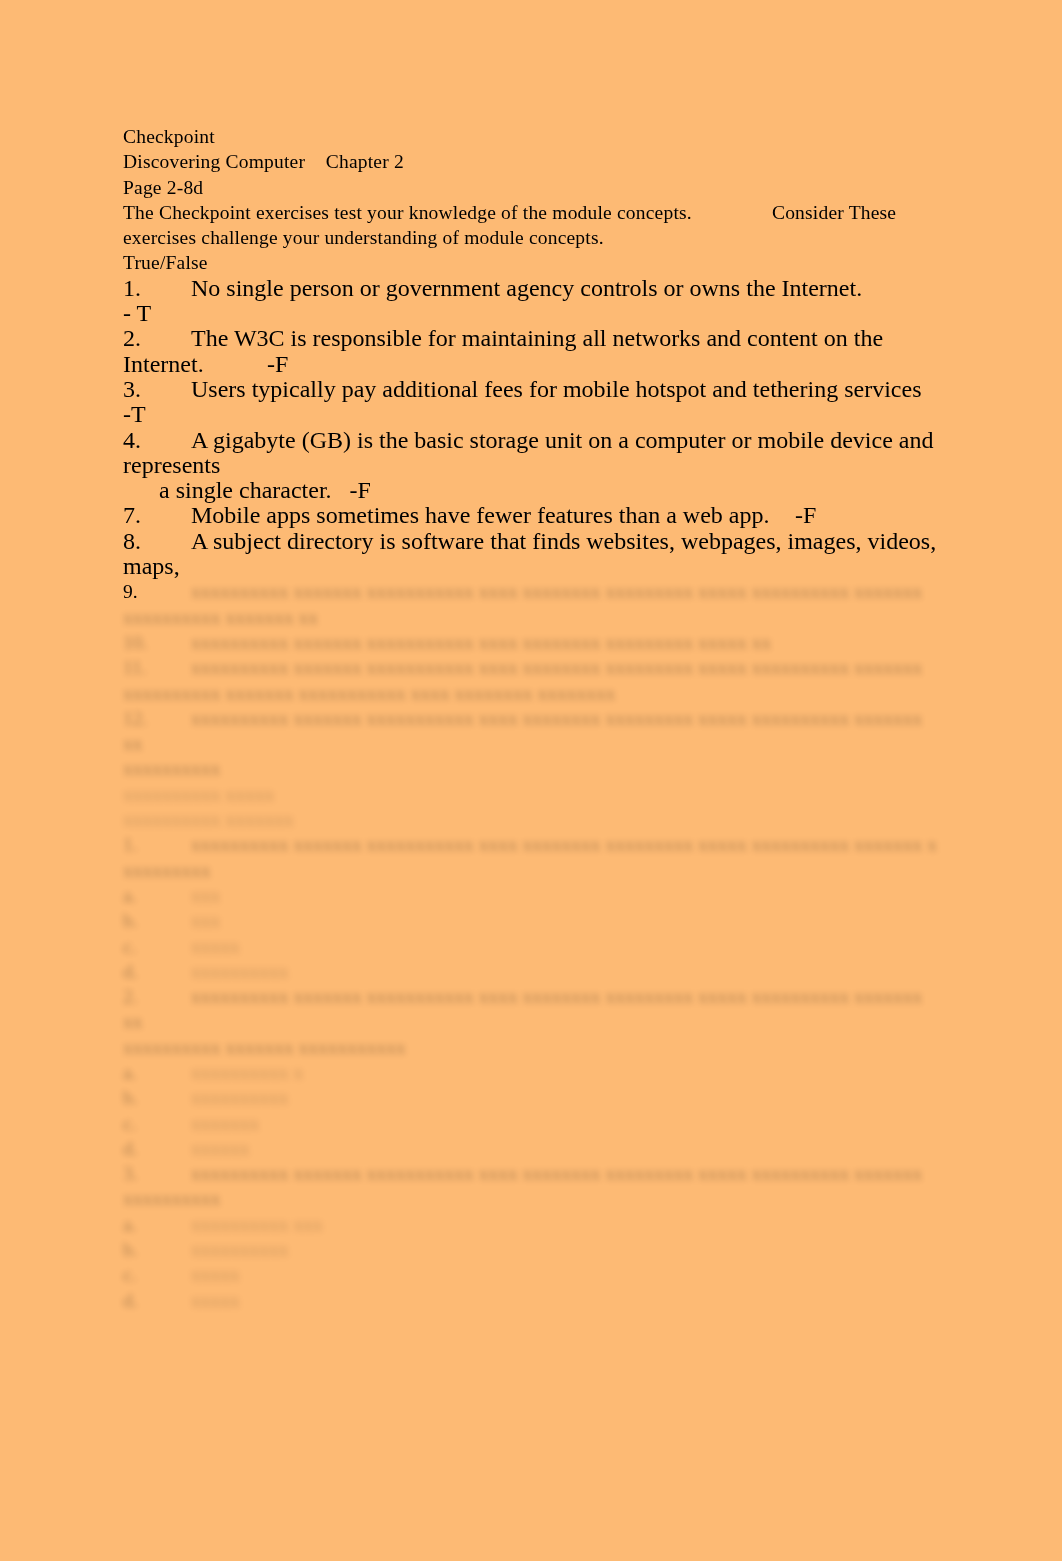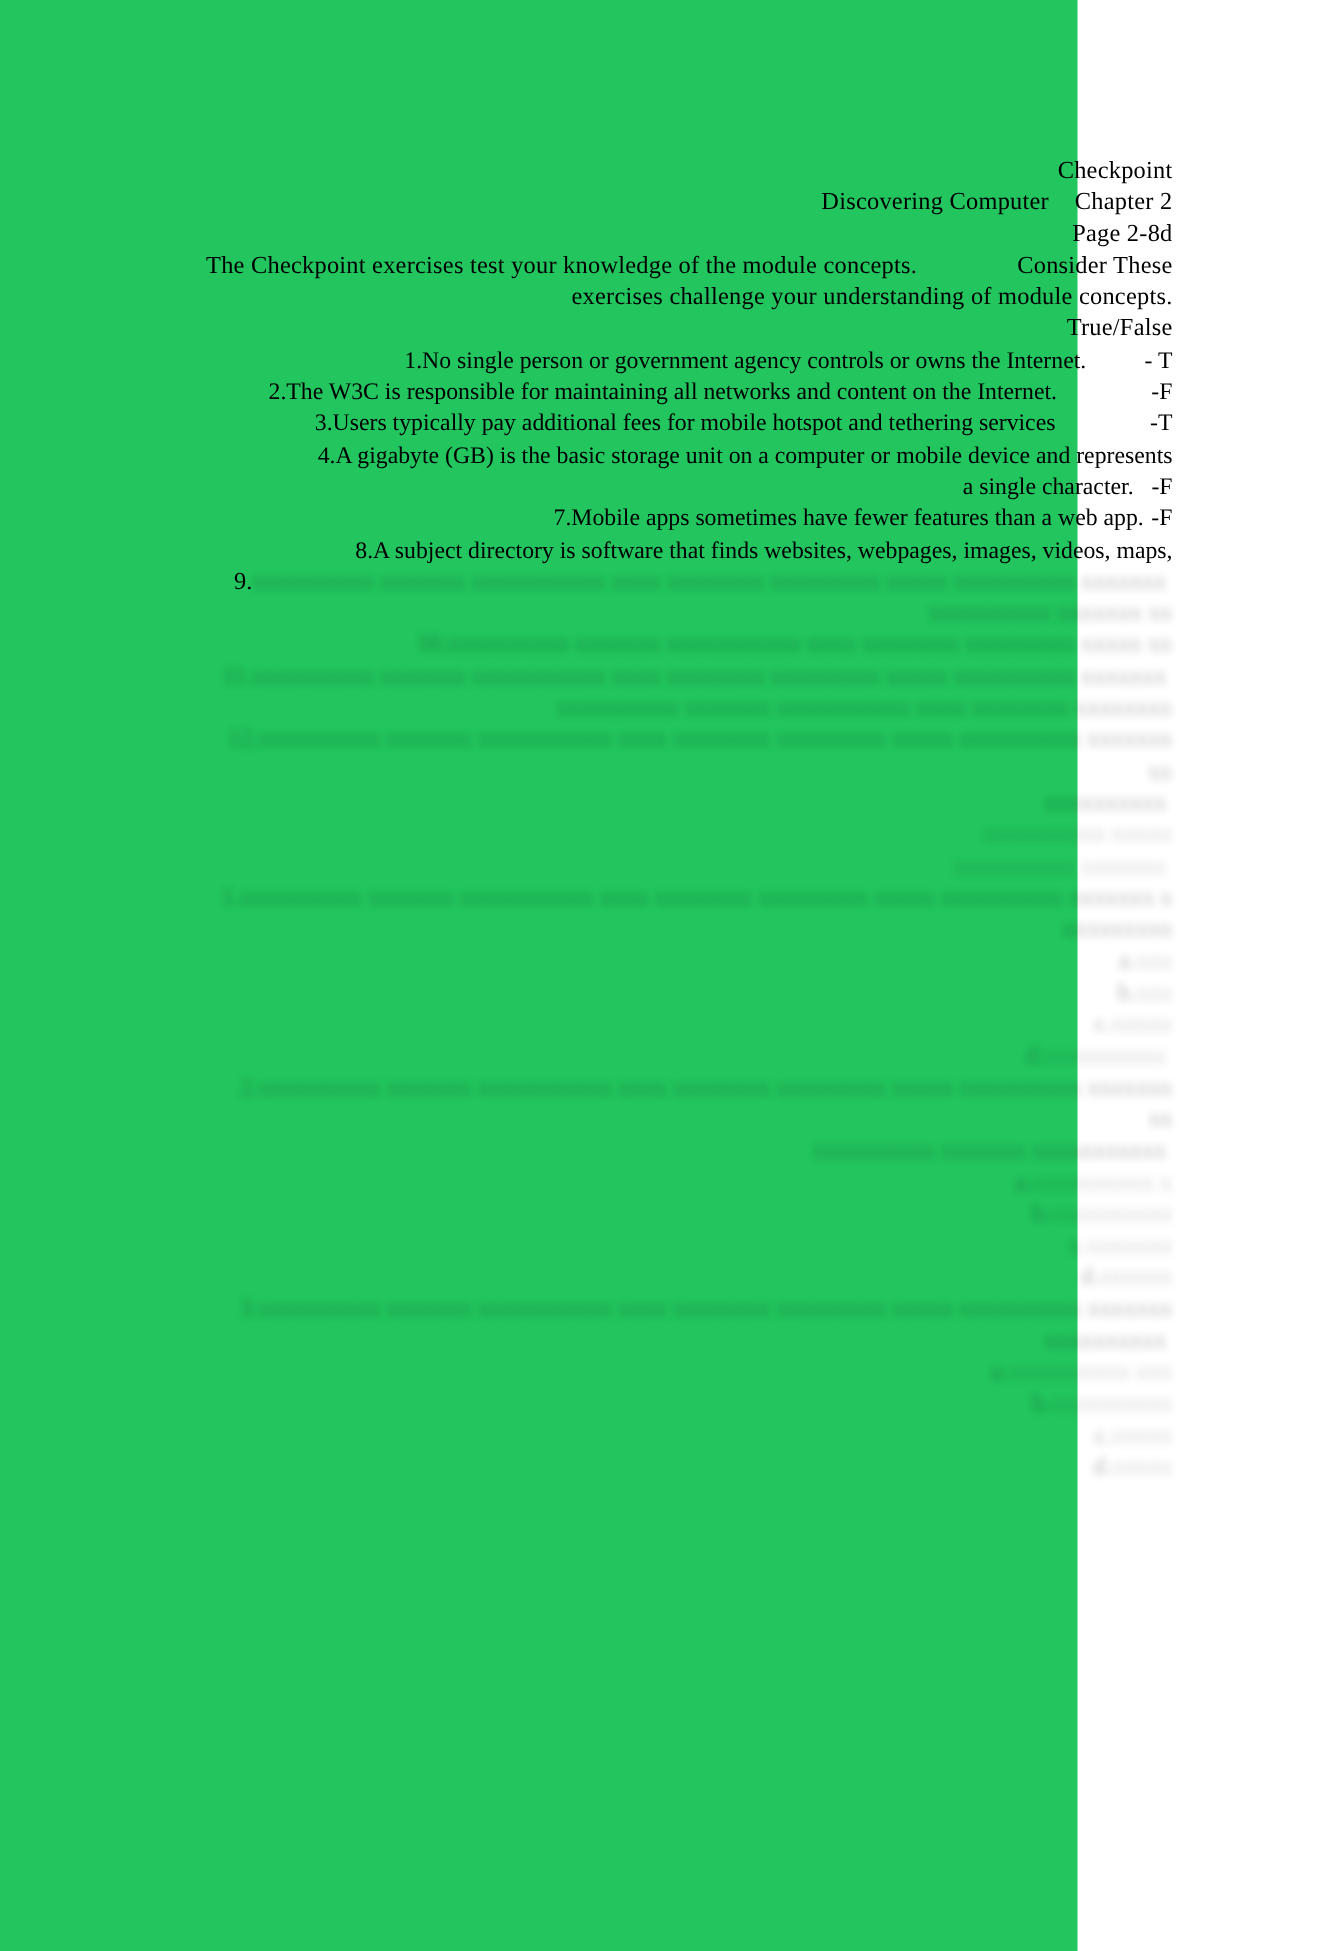--- a/index.html
+++ b/index.html
@@ -11,60 +11,60 @@
     width: 1062px;
     height: 1561px;
     position: relative;
     overflow: hidden;
     font-family: "Liberation Serif", "DejaVu Serif", serif;
   }
 
   #page {
     position: absolute;
     left: 0; top: 0;
-    width: 862px;
+    width: 1062px;
     height: 1561px;
-    background: #22c55e;
-    text-align: right;
+    background: #fdba74;
   }
 
   .doc-body {
     position: absolute;
     left: 123px;
     top: 124px;
     width: 815px;
   }
 
   .line {
     font-size: 19.5px;
     line-height: 25.3px;
     color: #000000;
     white-space: pre;
     letter-spacing: 0.01em;
   }
 
   
   .item {
-    font-size: 19px;
+    font-size: 24px;
     line-height: 25.3px;
     color: #000000;
     position: relative;
   }
   .item .num {
     display: inline-block;
     width: 68px;
     vertical-align: top;
   }
   .item .txt {
     display: inline;
     white-space: pre-wrap;
   }
   .item .cont {
     display: block;
     white-space: pre-wrap;
+    margin-left: 36px;
   }
   .sharp-num {
     filter: none;
     opacity: 1;
     display: inline-block;
     width: 68px;
     vertical-align: top;
     color: #000;
   }
   .row-mixed {

